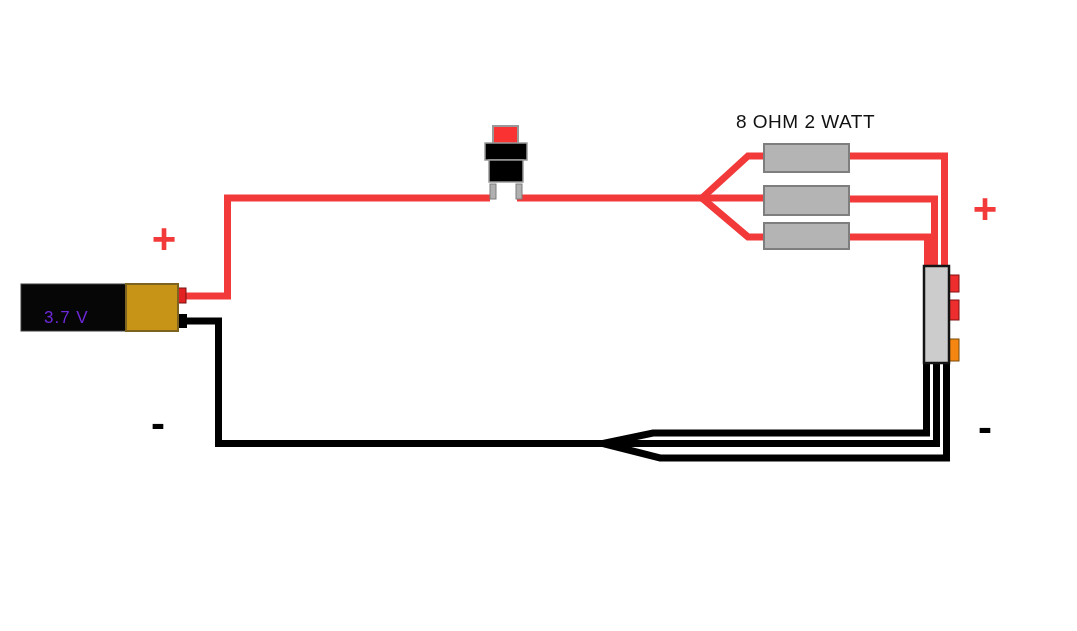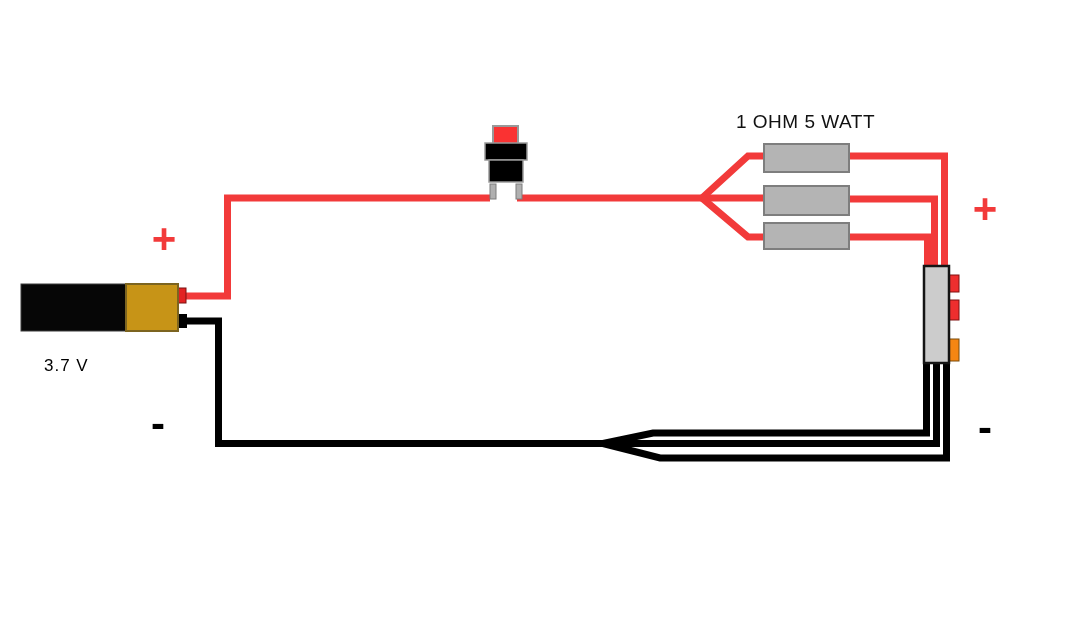--- a/index.html
+++ b/index.html
@@ -8,21 +8,21 @@
     width:1077px;height:631px;
     background:#ffffff;
     outline:1px solid #d8d8d8;
     font-family:"Liberation Sans", sans-serif;
     overflow:hidden;
   }
   .canvas svg{position:absolute;left:0;top:0;}
   .lbl{position:absolute;white-space:nowrap;}
   .lbl-voltage{
     left:44px;top:308px;
-    font-size:17px;color:#000000;letter-spacing:1px;margin-top:48px;
+    font-size:17px;color:#6d28d9;letter-spacing:1px;
   }
   .lbl-rating{
     left:736px;top:111px;
     font-size:19px;color:#111111;letter-spacing:0.5px;
   }
   .sign{
     position:absolute;width:44px;text-align:center;
     font-weight:bold;font-size:42px;line-height:42px;
   }
   .sign-red{color:#f23a3a;}
@@ -80,21 +80,21 @@
     <g>
       <rect x="948" y="275" width="11" height="17" fill="#ee2e2e" stroke="#801111" stroke-width="1"></rect>
       <rect x="948" y="300" width="11" height="20" fill="#ee2e2e" stroke="#801111" stroke-width="1"></rect>
       <rect x="948" y="339" width="11" height="22" fill="#f58612" stroke="#7a4a08" stroke-width="1"></rect>
       <rect x="924" y="266" width="25" height="97" fill="#cccccc" stroke="#141414" stroke-width="2.5"></rect>
     </g>
   </svg>
 
   <div class="lbl lbl-voltage">3.7 V</div>
 
-  <div class="lbl lbl-rating">1 OHM 5 WATT</div>
+  <div class="lbl lbl-rating">8 OHM 2 WATT</div>
 
   <div class="sign sign-red plus-left">+</div>
 
   <div class="sign sign-black minus-left">-</div>
 
   <div class="sign sign-red plus-right">+</div>
 
   <div class="sign sign-black minus-right">-</div>
 
 </div>

